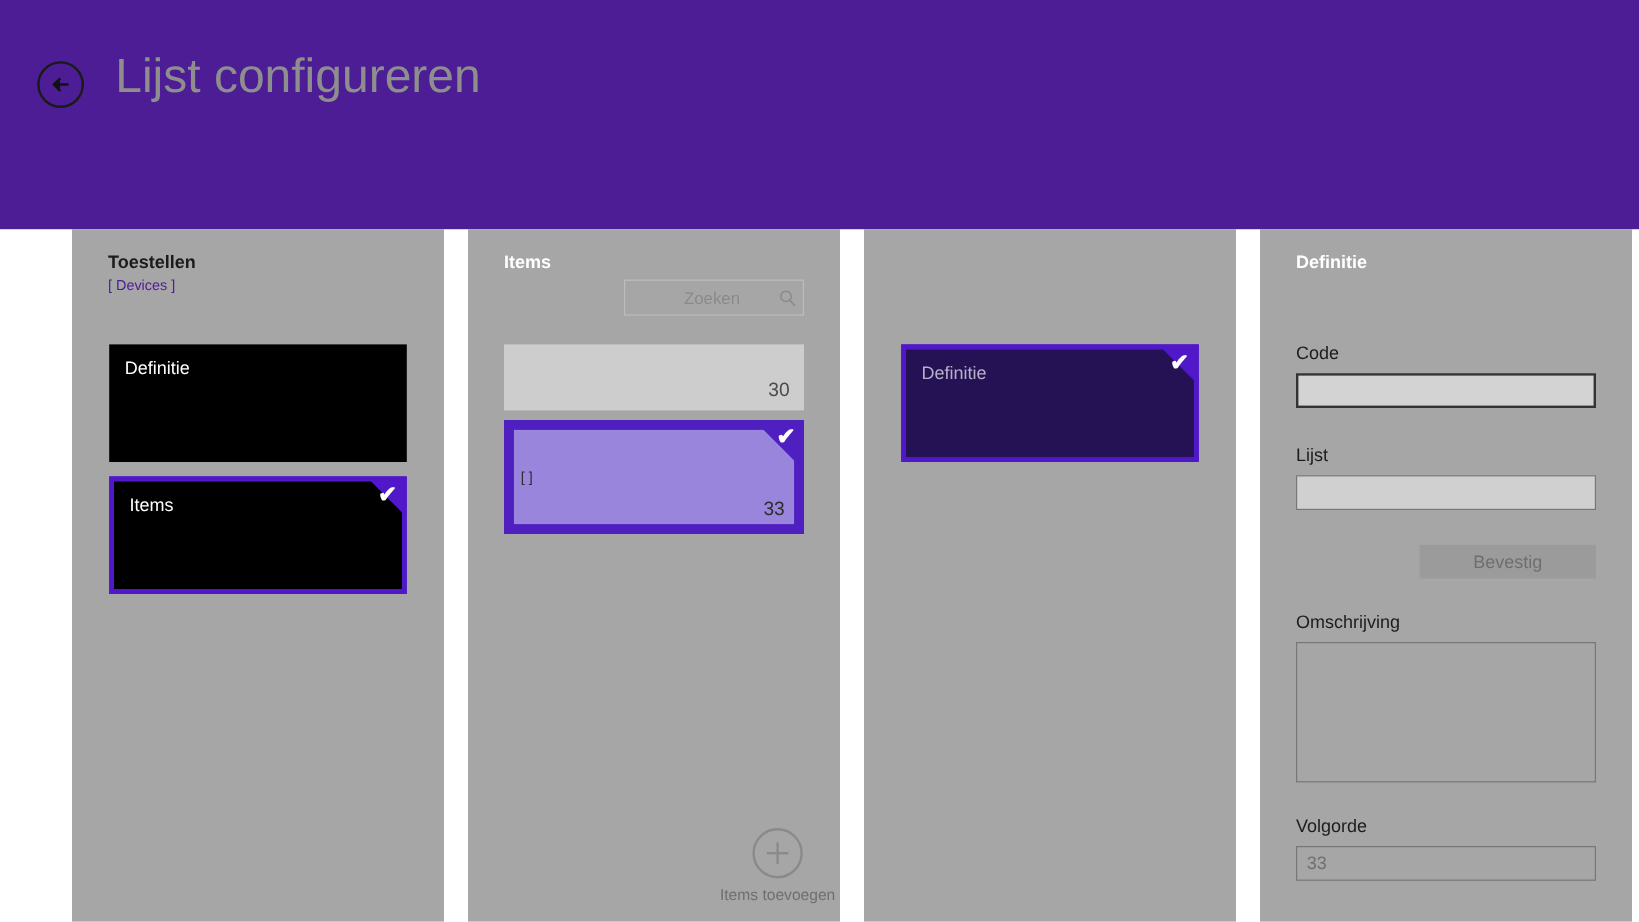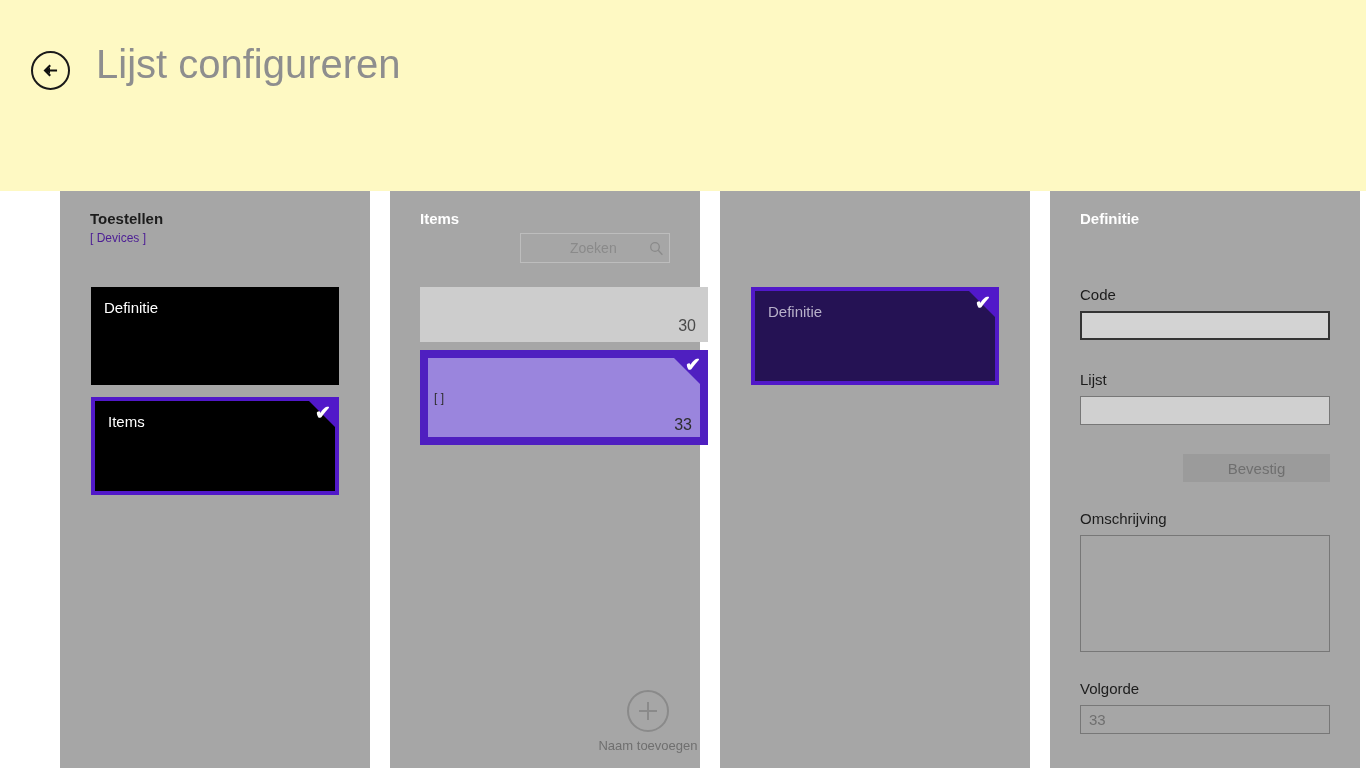--- a/index.html
+++ b/index.html
@@ -12,21 +12,21 @@
     font-family: "Liberation Sans", sans-serif;
     overflow: hidden;
   }
 
   
   .page-header {
     position: absolute;
     left: 0; top: 0;
     width: 1366px;
     height: 191px;
-    background: #fef9c3;
+    background: #4c1d95;
   }
   .back-button {
     position: absolute;
     left: 31px; top: 51px;
     width: 39px; height: 39px;
     border: 2px solid #1a1a1a;
     border-radius: 50%;
     box-sizing: border-box;
     background: transparent;
     cursor: pointer;
@@ -167,21 +167,21 @@
 
   
   .item-list {
     position: absolute;
     left: 30px;
     top: 96px;
     width: 250px;
   }
   .list-item {
     position: relative;
-    width: 288px;
+    width: 250px;
     background: #cdcdcd;
     margin-bottom: 8px;
     box-sizing: border-box;
     cursor: pointer;
     overflow: hidden;
   }
   .list-item.short { height: 55px; }
   .list-item.tall  { height: 95px; }
   .list-item .li-title {
     position: absolute;
@@ -406,21 +406,21 @@
         </div>
         <span class="checkmark">✔</span>
         <span class="li-sub">[ ]</span>
         <span class="li-num">33</span>
       </div>
 
     </div>
 
     <div class="add-item">
       <div class="add-circle"></div>
-      <div class="add-label">Naam toevoegen</div>
+      <div class="add-label">Items toevoegen</div>
     </div>
   </section>
 
   <section class="panel panel-3">
     <div class="tile tile-3 selected dark-purple">
       <div class="tile-inner"></div>
       <span class="checkmark">✔</span>
       <span class="tile-label">Definitie</span>
     </div>
   </section>

